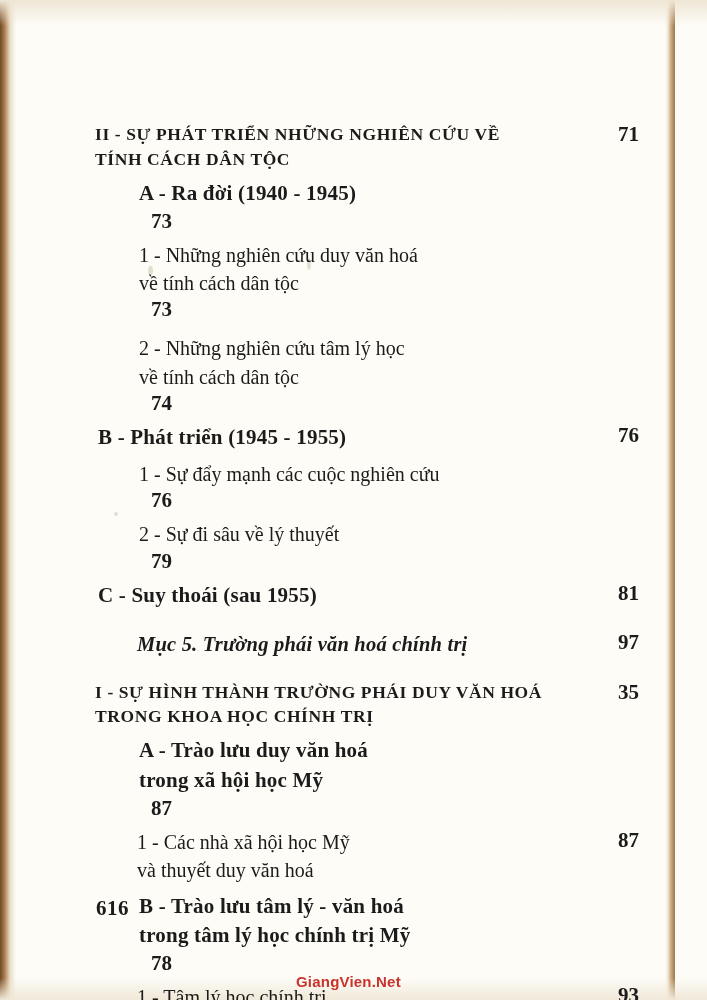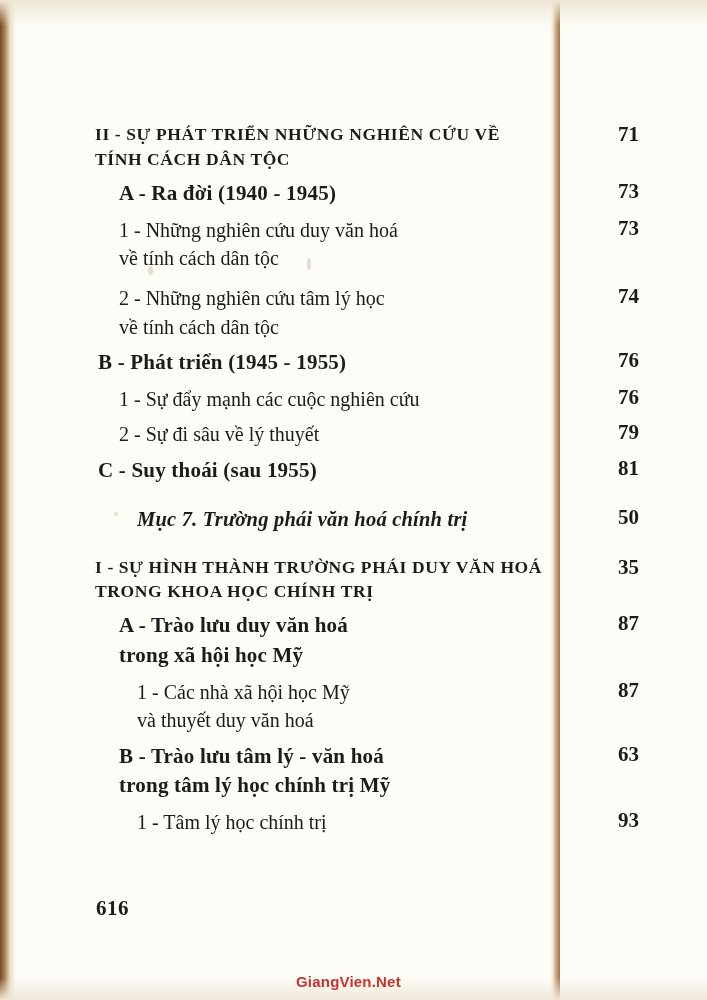--- a/index.html
+++ b/index.html
@@ -39,21 +39,21 @@
   .scan-bottom-fade {
     position: absolute;
     left: 0; bottom: 0;
     width: 707px; height: 22px;
     background: linear-gradient(0deg, #f0e8d8 0%, rgba(253,252,247,0) 100%);
   }
 
   .page {
     position: absolute;
     left: 0; top: 0;
-    width: 560px; height: 1000px; text-decoration: underline;
+    width: 675px; height: 1000px; text-decoration: underline;
   }
 
   .toc {
     position: absolute;
     left: 95px;
     top: 122px;
     width: 565px;
   }
 
   .entry {
@@ -110,21 +110,21 @@
     letter-spacing: .2px;
   }
   .lvl-muc .pg {
     font-size: 21px;
     font-weight: 700;
   }
 
   
   .ind-0 { margin-left: 0px; }
   .ind-1 { margin-left: 3px; }
-  .ind-2 { margin-left: 24px; }
+  .ind-2 { margin-left: 44px; flex-direction: column; }
   .ind-3 { margin-left: 42px; }
 
   .gap-top-lg { margin-top: 20px; }
   .gap-top-md { margin-top: 12px; }
   .gap-top-sm { margin-top: 7px; }
 
   .folio {
     position: absolute;
     left: 96px;
     top: 896px;
@@ -195,42 +195,42 @@
       </div>
       <div class="entry lvl-num ind-2 gap-top-sm">
         <div class="txt">2 - Sự đi sâu về lý thuyết</div>
         <div class="pg">79</div>
       </div>
       <div class="entry lvl-a ind-1 gap-top-sm">
         <div class="txt">C - Suy thoái (sau 1955)</div>
         <div class="pg">81</div>
       </div>
       <div class="entry lvl-muc ind-3 gap-top-lg">
-        <div class="txt">Mục 7. Trường phái văn hoá chính trị</div>
-        <div class="pg">50</div>
+        <div class="txt">Mục 5. Trường phái văn hoá chính trị</div>
+        <div class="pg">97</div>
       </div>
       <div class="entry lvl-roman ind-0 gap-top-lg">
         <div class="txt">I - SỰ HÌNH THÀNH TRƯỜNG PHÁI DUY VĂN HOÁ
       TRONG KHOA HỌC CHÍNH TRỊ</div>
         <div class="pg">35</div>
       </div>
       <div class="entry lvl-a ind-2 gap-top-sm">
         <div class="txt">A - Trào lưu duy văn hoá
       trong xã hội học Mỹ</div>
         <div class="pg">87</div>
       </div>
       <div class="entry lvl-num ind-3 gap-top-sm">
         <div class="txt">1 - Các nhà xã hội học Mỹ
      và thuyết duy văn hoá</div>
         <div class="pg">87</div>
       </div>
       <div class="entry lvl-a ind-2 gap-top-sm">
         <div class="txt">B - Trào lưu tâm lý - văn hoá
       trong tâm lý học chính trị Mỹ</div>
-        <div class="pg">63</div>
+        <div class="pg">78</div>
       </div>
       <div class="entry lvl-num ind-3 gap-top-sm">
         <div class="txt">1 - Tâm lý học chính trị</div>
         <div class="pg">93</div>
       </div>
     </div>
 
   <div class="folio">616</div>
   <div class="watermark">GiangVien.Net</div>
 </div>

